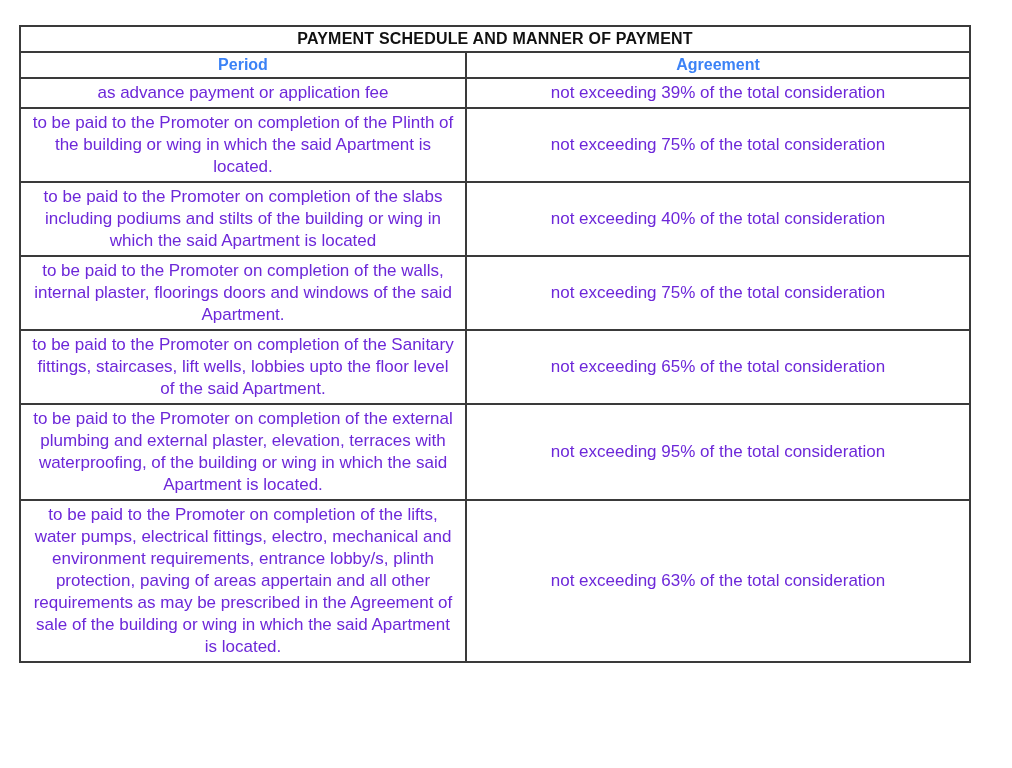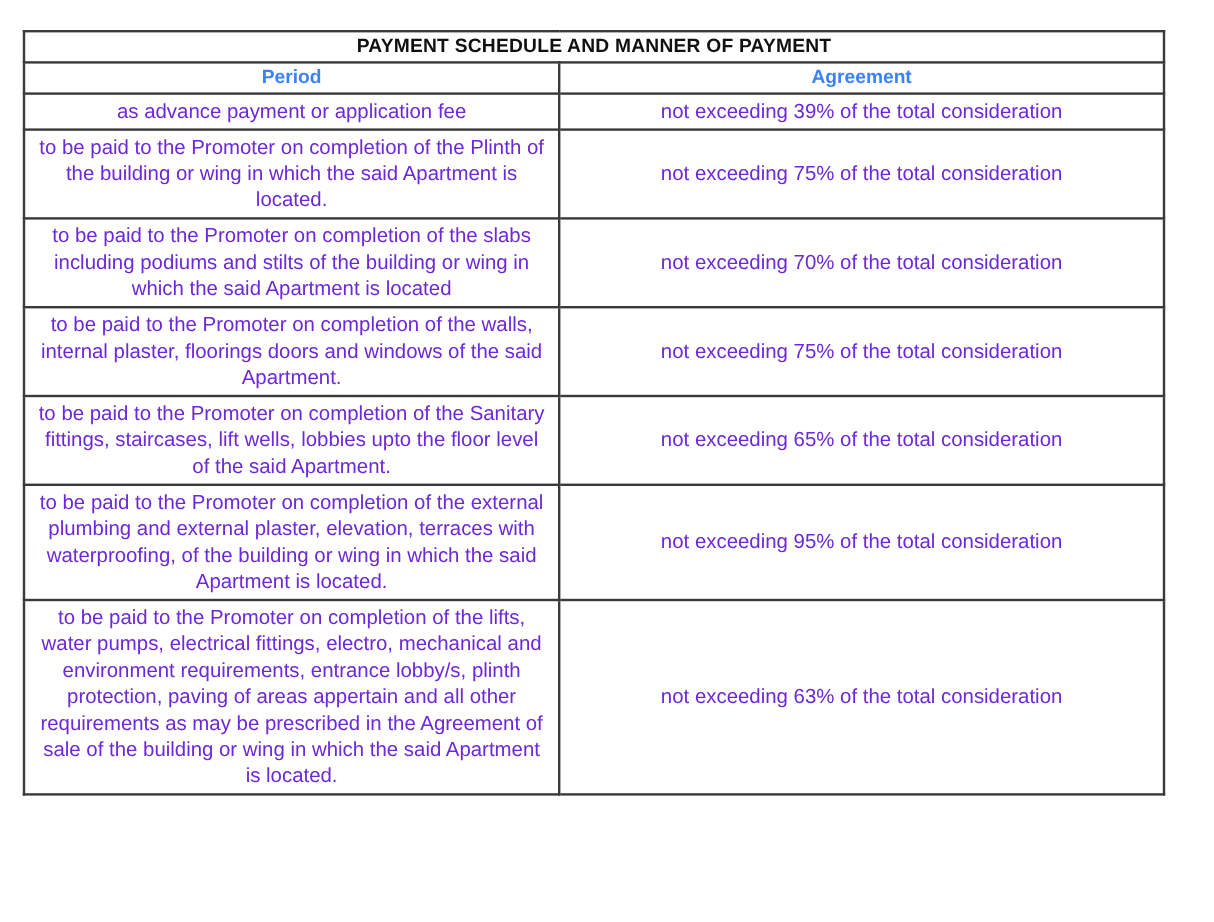--- a/index.html
+++ b/index.html
@@ -75,21 +75,21 @@
         <tr>
           <td class="period-cell">as advance payment or application fee</td>
           <td class="percentage-cell">not exceeding 39% of the total consideration</td>
         </tr>
         <tr>
           <td class="period-cell">to be paid to the Promoter on completion of the Plinth of the building or wing in which the said Apartment is located.</td>
           <td class="percentage-cell">not exceeding 75% of the total consideration</td>
         </tr>
         <tr>
           <td class="period-cell">to be paid to the Promoter on completion of the slabs including podiums and stilts of the building or wing in which the said Apartment is located</td>
-          <td class="percentage-cell">not exceeding 70% of the total consideration</td>
+          <td class="percentage-cell">not exceeding 40% of the total consideration</td>
         </tr>
         <tr>
           <td class="period-cell">to be paid to the Promoter on completion of the walls, internal plaster, floorings doors and windows of the said Apartment.</td>
           <td class="percentage-cell">not exceeding 75% of the total consideration</td>
         </tr>
         <tr>
           <td class="period-cell">to be paid to the Promoter on completion of the Sanitary fittings, staircases, lift wells, lobbies upto the floor level of the said Apartment.</td>
           <td class="percentage-cell">not exceeding 65% of the total consideration</td>
         </tr>
         <tr>

